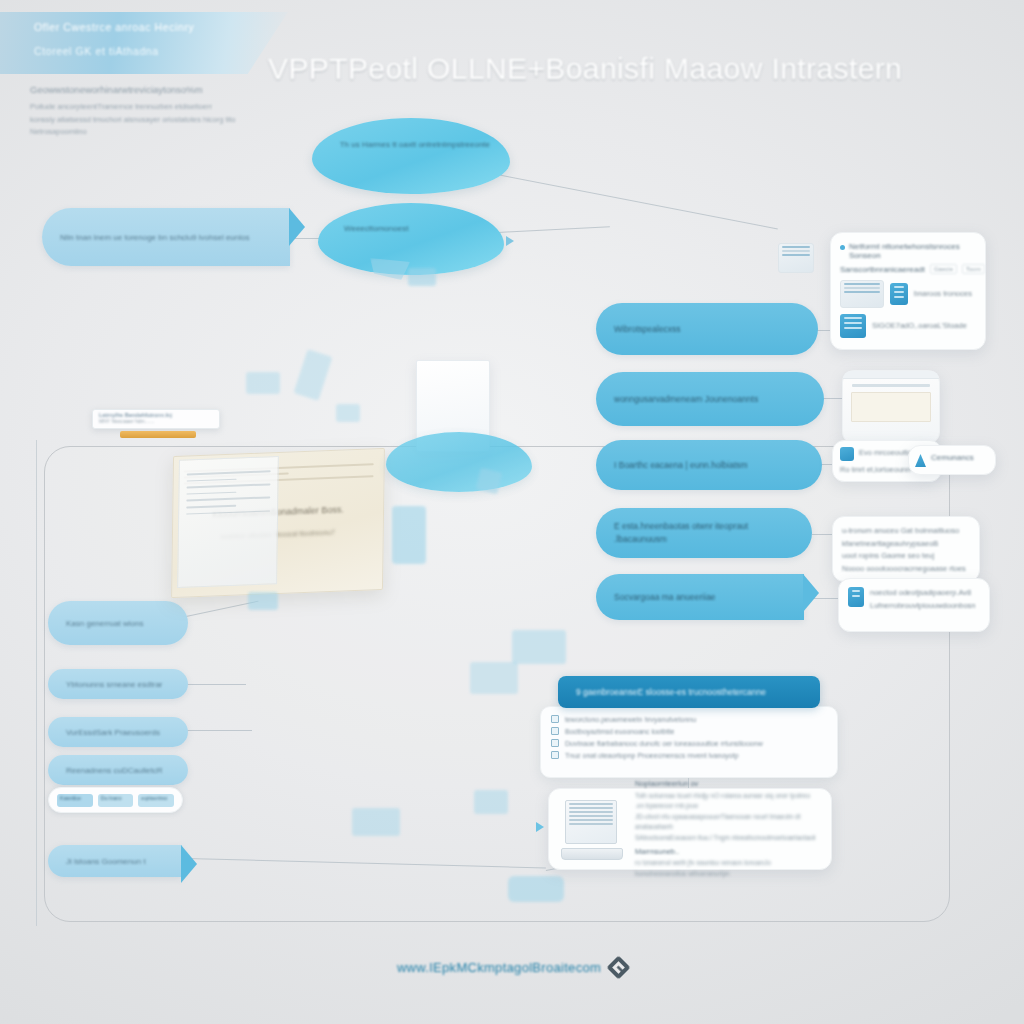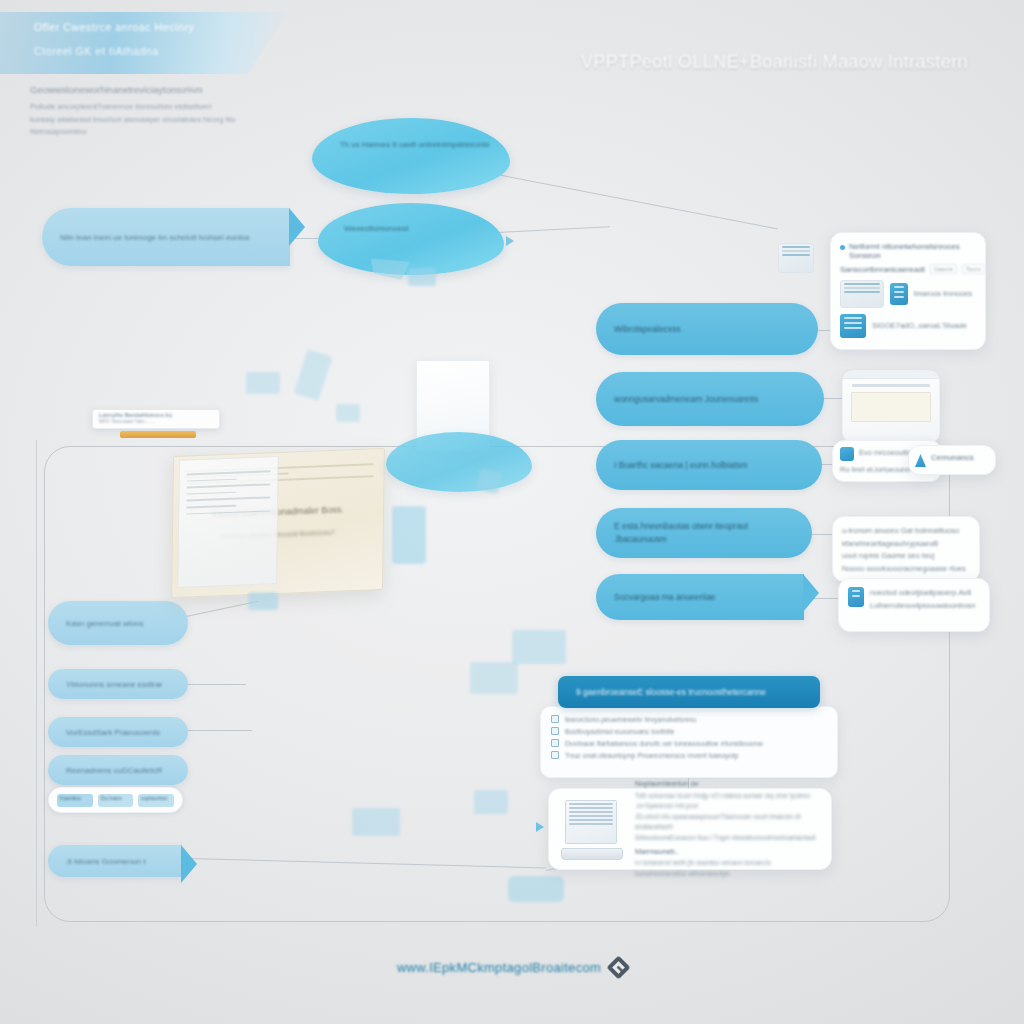--- a/index.html
+++ b/index.html
@@ -26,24 +26,23 @@
   #banner .l1 { font-size: 10.5px; color: #ffffff; letter-spacing: .6px; filter: blur(1.1px); }
   #banner .l2 { font-size: 10.5px; color: #f3fafd; letter-spacing: .6px; margin-top: 12px; filter: blur(1.2px); }
 
   #introblk { position: absolute; left: 30px; top: 84px; width: 220px; }
   #introblk .h  { font-size: 9.5px; color: #8e9da8; filter: blur(1.2px); margin-bottom: 6px; }
   #introblk .p  { font-size: 7.5px; color: #9aa7b1; filter: blur(1.3px); line-height: 12.5px; }
 
   
   #title {
     position: absolute; left: 268px; top: 52px; width: 700px;
-    font-size: 18px; color: #ffffff; letter-spacing: .4px;
+    font-size: 30px; color: #ffffff; letter-spacing: .4px;
     text-shadow: 0 1px 2px rgba(120,130,140,.45);
     filter: blur(0.9px);
-    text-align: right;
   }
 
   
   #frame {
     position: absolute; left: 44px; top: 446px; width: 906px; height: 476px;
     border: 1.2px solid #c4c8cc; border-radius: 26px;
     background: rgba(255,255,255,0.05);
   }
 
   

